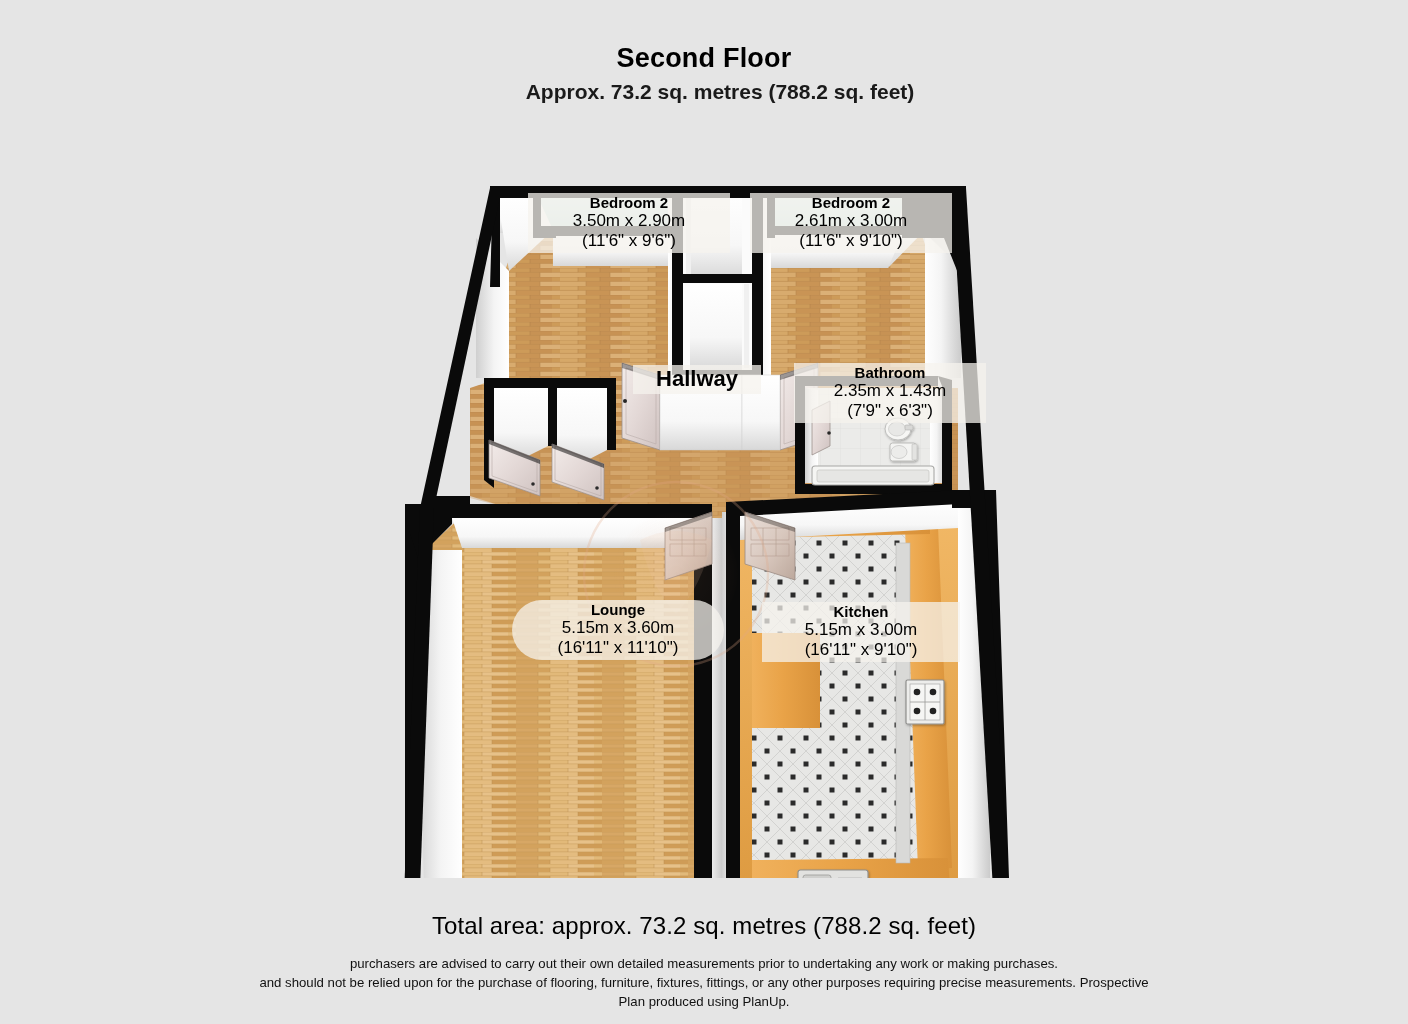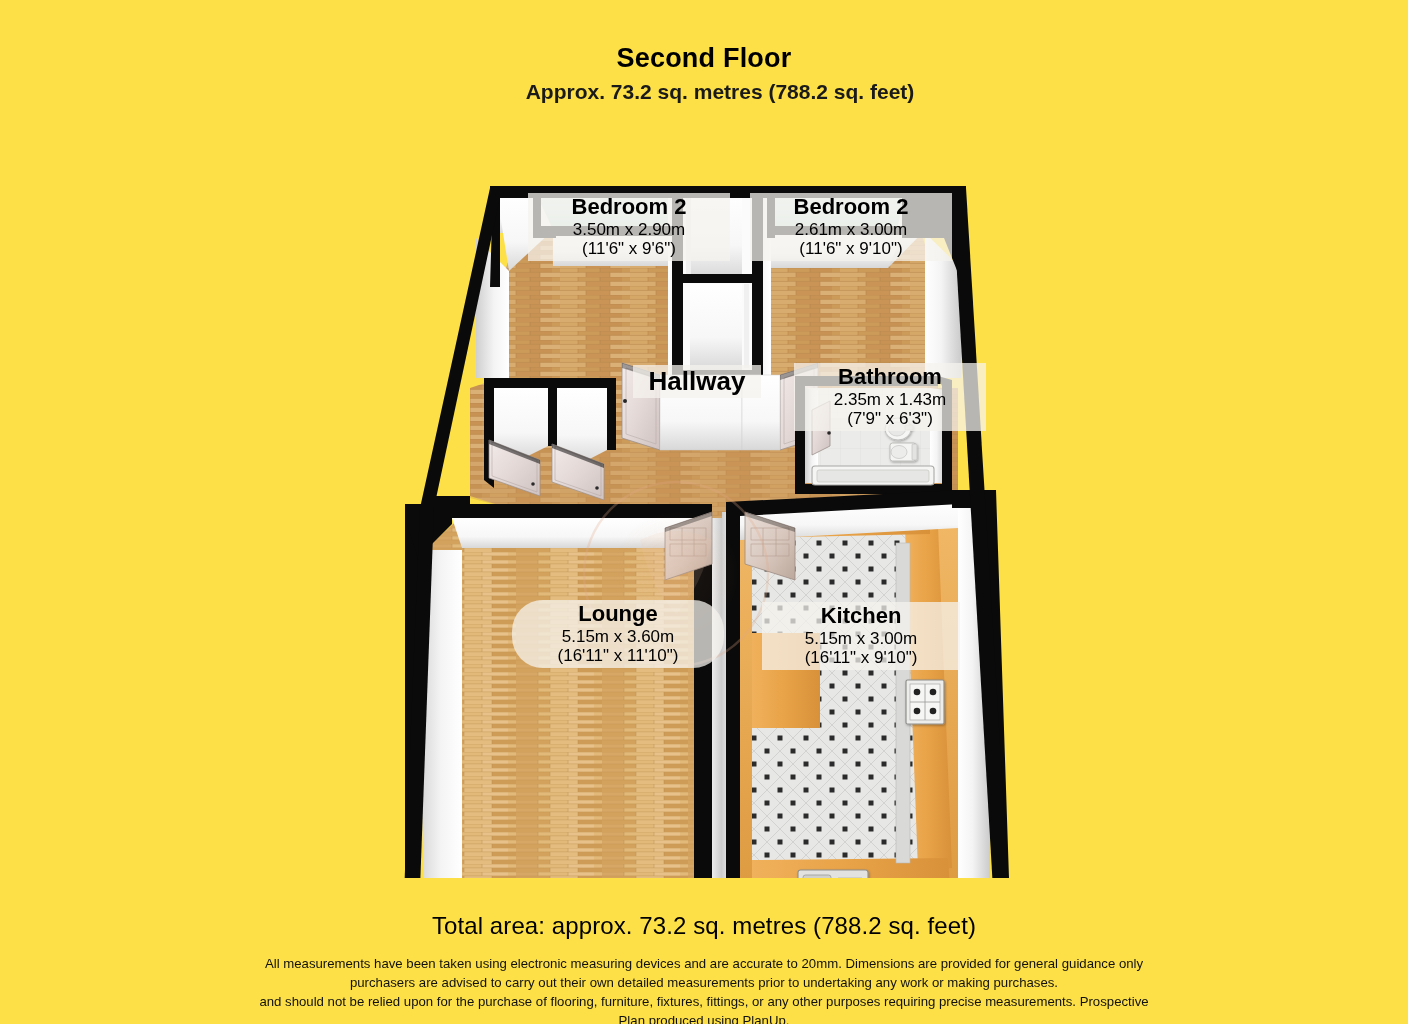--- a/index.html
+++ b/index.html
@@ -13,21 +13,21 @@
     height: 1024px;
     font-family: "Liberation Sans", sans-serif;
     color: #000000;
     overflow: hidden;
     position: relative;
   }
   #page {
     position: relative;
     width: 1408px;
     height: 1024px;
-    background: #fde047;
+    background: #e5e5e5;
   }
 
   
   .header {
     position: absolute;
     top: 44px;
     left: 0;
     width: 1408px;
     text-align: center;
   }
@@ -64,40 +64,40 @@
   .room-label {
     position: absolute;
     text-align: center;
     background: rgba(245, 243, 238, 0.74);
     padding: 1px 6px 2px 6px;
     white-space: nowrap;
     pointer-events: none;
   }
   .room-label .rl-name {
     display: block;
-    font-size: 22px;
+    font-size: 15px;
     font-weight: bold;
     line-height: 1.16;
     color: #000;
   }
   .room-label .rl-dim {
     display: block;
     font-size: 17px;
     font-weight: normal;
     line-height: 1.16;
     color: #000;
   }
   .room-label .rl-dim-imp {
     display: block;
     font-size: 17px;
     font-weight: normal;
     line-height: 1.16;
     color: #000;
   }
-  .room-label.simple .rl-name { font-size: 26px; }
+  .room-label.simple .rl-name { font-size: 22px; }
 
   
   .footer {
     position: absolute;
     left: 0;
     top: 912px;
     width: 1408px;
     text-align: center;
   }
   .total-area {
@@ -504,20 +504,19 @@
     <div class="room-label" style="left:762px; top:514px; width:186px;">
       <span class="rl-name">Kitchen</span>
       <span class="rl-dim">5.15m x 3.00m</span>
       <span class="rl-dim-imp">(16'11" x 9'10")</span>
     </div>
   </div>
 
   <div class="footer">
     <div class="total-area">Total area: approx. 73.2 sq. metres (788.2 sq. feet)</div>
     <div class="disclaimer">
-      <p>All measurements have been taken using electronic measuring devices and are accurate to 20mm. Dimensions are provided for general guidance only</p>
       <p>purchasers are advised to carry out their own detailed measurements prior to undertaking any work or making purchases.</p>
       <p>and should not be relied upon for the purchase of flooring, furniture, fixtures, fittings, or any other purposes requiring precise measurements. Prospective</p>
       <p>Plan produced using PlanUp.</p>
     </div>
   </div>
 
 </div>
 
 </body></html>

